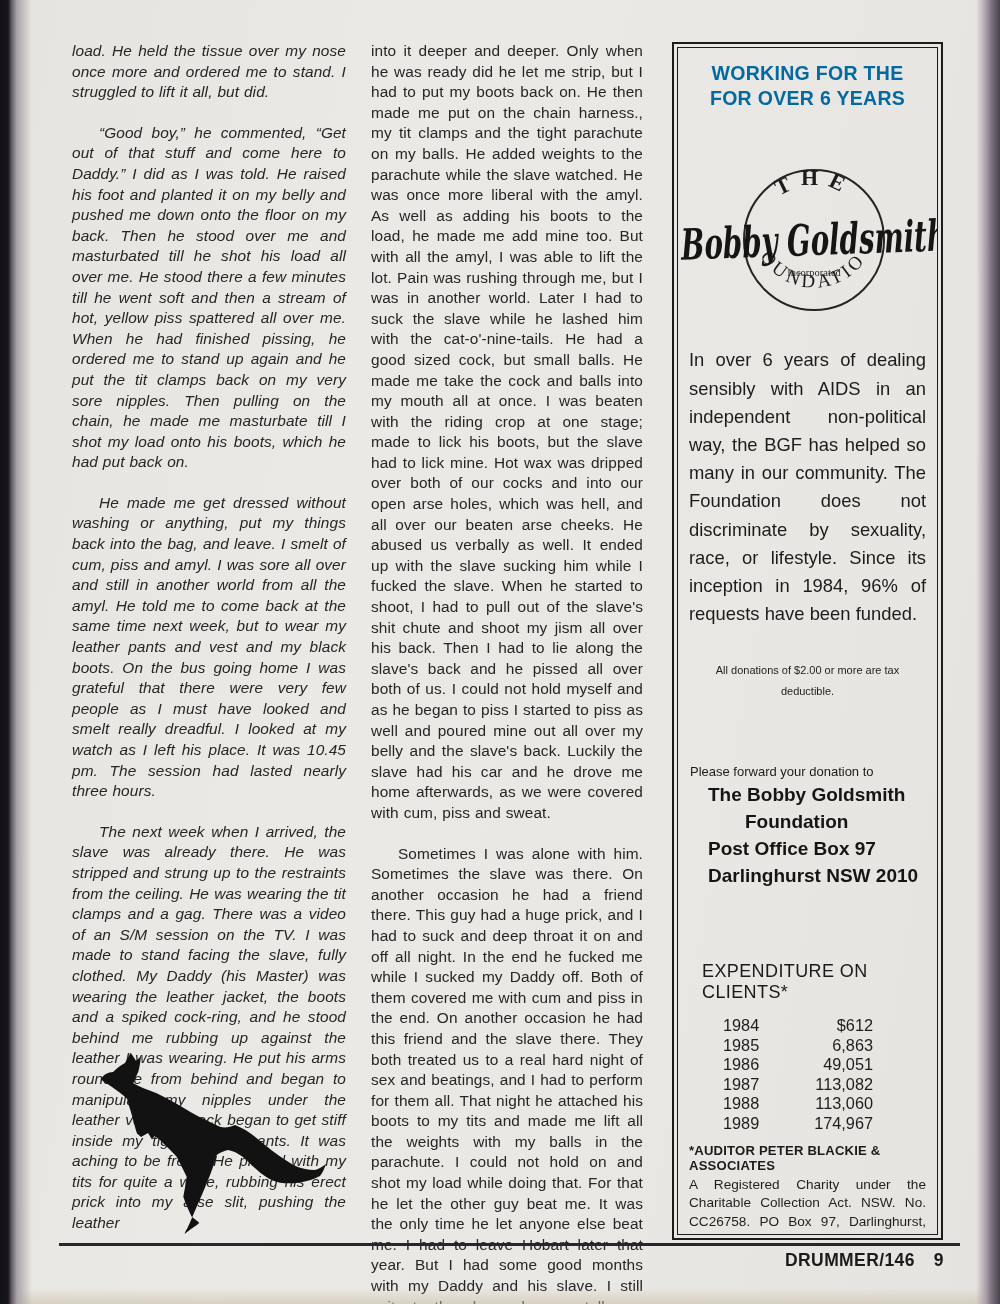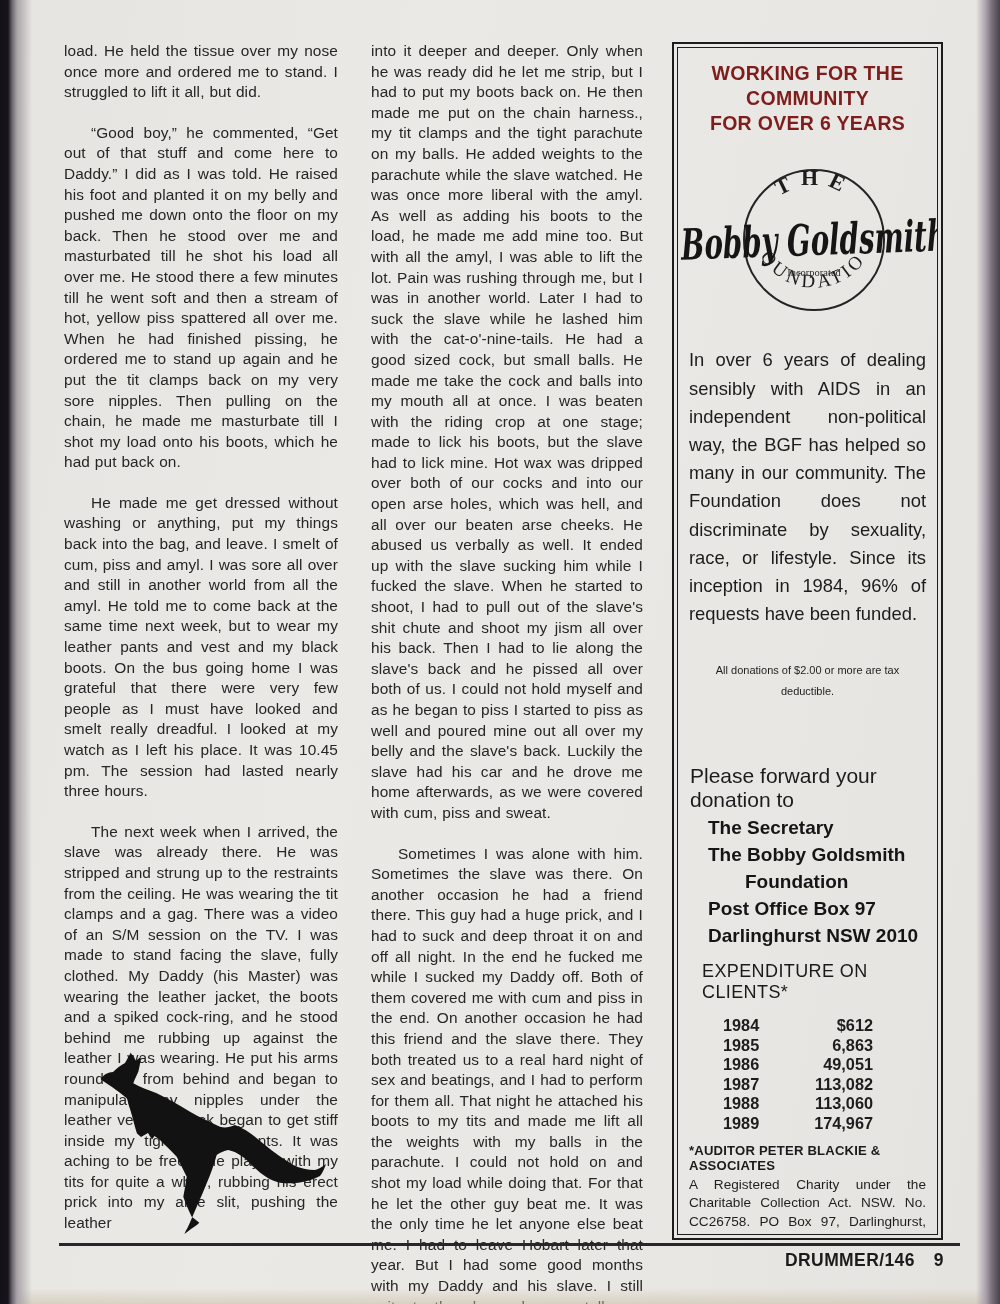--- a/index.html
+++ b/index.html
@@ -11,47 +11,47 @@
   
   .edge-left{position:absolute;left:0;top:0;width:34px;height:100%;z-index:5;
     background:linear-gradient(to right,#131017 0px,#18141c 8px,#6b6470 12px,#aaa4a8 17px,rgba(232,230,226,0) 32px);}
   .edge-right{position:absolute;right:0;top:0;width:24px;height:100%;z-index:5;
     background:linear-gradient(to left,#494249 0px,#776e7a 8px,#a99fab 14px,rgba(232,230,226,0) 24px);}
   .edge-bottom{position:absolute;left:0;bottom:0;width:100%;height:16px;z-index:4;
     background:linear-gradient(to top,rgba(197,186,160,0.5),rgba(197,186,160,0));}
 
   
   .col{position:absolute;top:41px;}
-  .col1{left:64px;width:274px;}
+  .col1{left:72px;width:274px;font-style:italic;}
   .col2{left:371px;width:272px;}
   p.bp{margin:0;font-size:15.4px;line-height:20.6px;text-align:justify;
     letter-spacing:0.1px;word-spacing:0.5px;color:#262626;hyphens:auto;}
   p.bp + p.bp{margin-top:20px;}
   .ind{text-indent:27px;}
 
   .kangaroo{position:absolute;left:84px;top:1044px;z-index:2;}
 
   
   .adbox{position:absolute;left:672px;top:42px;width:271px;height:1198px;
     border:2px solid #1c1c1c;box-sizing:border-box;z-index:3;}
   .adbox-inner{position:absolute;top:3px;left:3px;right:3px;bottom:3px;
     border:1.5px solid #1c1c1c;overflow:hidden;}
   .ad-sec{position:absolute;left:11px;right:11px;}
   .ad-header{top:13px;text-align:center;font-weight:bold;font-size:19.5px;
-    line-height:25px;letter-spacing:0.3px;color:#7f1d1d;}
+    line-height:25px;letter-spacing:0.3px;color:#0369a1;}
   .logo-wrap{top:104px;height:180px;text-align:center;overflow:visible;}
   .ad-body{top:280px;font-size:18.4px;line-height:28.2px;text-align:justify;color:#1c1c1c;hyphens:auto;}
   .tax-note{top:612px;text-align:center;font-size:11px;line-height:20.5px;color:#1e1e1e;}
   .donation{top:716px;}
-  .donation-intro{font-size:21px;color:#1c1c1c;margin:0 0 2px 1px;}
+  .donation-intro{font-size:13px;color:#1c1c1c;margin:0 0 2px 1px;}
   .donation-line{font-weight:bold;font-size:19px;line-height:27px;color:#151515;margin-left:19px;}
   .donation-line.ind2{margin-left:56px;}
   .exp{top:913px;}
   .exp-title{font-size:18px;letter-spacing:0.4px;color:#1a1a1a;margin-left:13px;}
-  .exp-table{margin:13px 0 0 34px;width:150px;font-weight:bold;}
+  .exp-table{margin:13px 0 0 34px;width:150px;}
   .exp-row{display:flex;justify-content:space-between;font-size:16.3px;line-height:19.6px;color:#1d1d1d;}
   .exp-auditor{margin-top:9px;font-size:13.1px;font-weight:bold;letter-spacing:0.2px;color:#1b1b1b;}
   .charity-note{top:1128px;font-size:13.6px;line-height:18.3px;text-align:justify;color:#1f1f1f;}
 
   
   .footer-rule{position:absolute;left:59px;top:1243px;width:901px;height:2.5px;background:#27262b;}
   .footer{position:absolute;top:1250px;right:56px;display:flex;gap:19px;
     font-weight:bold;font-size:17.5px;letter-spacing:0.4px;color:#1b1b1b;}
 </style>
 </head>
@@ -111,21 +111,20 @@
     C44,58 43.5,56 42.7,54.3
     C38,50 32.5,46.5 27.7,42.7
     C23.5,40 19.5,37.5 16.7,35.3 Z"></path>
 </svg>
 
 <div class="adbox">
   <div class="adbox-inner">
 
     <div class="ad-sec ad-header">
       <div>WORKING FOR THE</div>
-      <div>COMMUNITY</div>
       <div>FOR OVER 6 YEARS</div>
     </div>
 
     <div class="ad-sec logo-wrap">
       <svg width="250" height="180" viewBox="0 0 250 180" style="overflow:visible">
         <circle cx="125" cy="88" r="70" fill="none" stroke="#242424" stroke-width="2"></circle>
         <path id="arcTop" d="M 97.5,40.4 A 55,55 0 0 1 152.5,40.4" fill="none"></path>
         <path id="arcBot" d="M 74.3,109.2 A 62,62 0 0 0 175.7,109.2" fill="none"></path>
         <text font-size="22" font-weight="bold" letter-spacing="9" fill="#1c1c1c" font-family="'Liberation Serif',serif">
           <textPath href="#arcTop" startOffset="50%" text-anchor="middle">THE</textPath>
@@ -137,21 +136,20 @@
         <text x="125" y="103" text-anchor="middle" font-size="43" font-style="italic" font-weight="bold" font-family="'DejaVu Serif',serif" fill="#151515" textLength="266" lengthAdjust="spacingAndGlyphs" transform="rotate(-2 125 88)">Bobby Goldsmith</text>
       </svg>
     </div>
 
     <p class="ad-sec ad-body">In over 6 years of dealing sensibly with AIDS in an independent non-political way, the BGF has helped so many in our community. The Foundation does not discriminate by sexuality, race, or lifestyle. Since its inception in 1984, 96% of requests have been funded.</p>
 
     <div class="ad-sec tax-note">All donations of $2.00 or more are tax deductible.</div>
 
     <div class="ad-sec donation">
       <div class="donation-intro">Please forward your donation to</div>
-      <div class="donation-line">The Secretary</div>
       <div class="donation-line">The Bobby Goldsmith</div>
       <div class="donation-line ind2">Foundation</div>
       <div class="donation-line">Post Office Box 97</div>
       <div class="donation-line">Darlinghurst NSW 2010</div>
     </div>
 
     <div class="ad-sec exp">
       <div class="exp-title">EXPENDITURE ON CLIENTS*</div>
       <div class="exp-table">
         <div class="exp-row">

